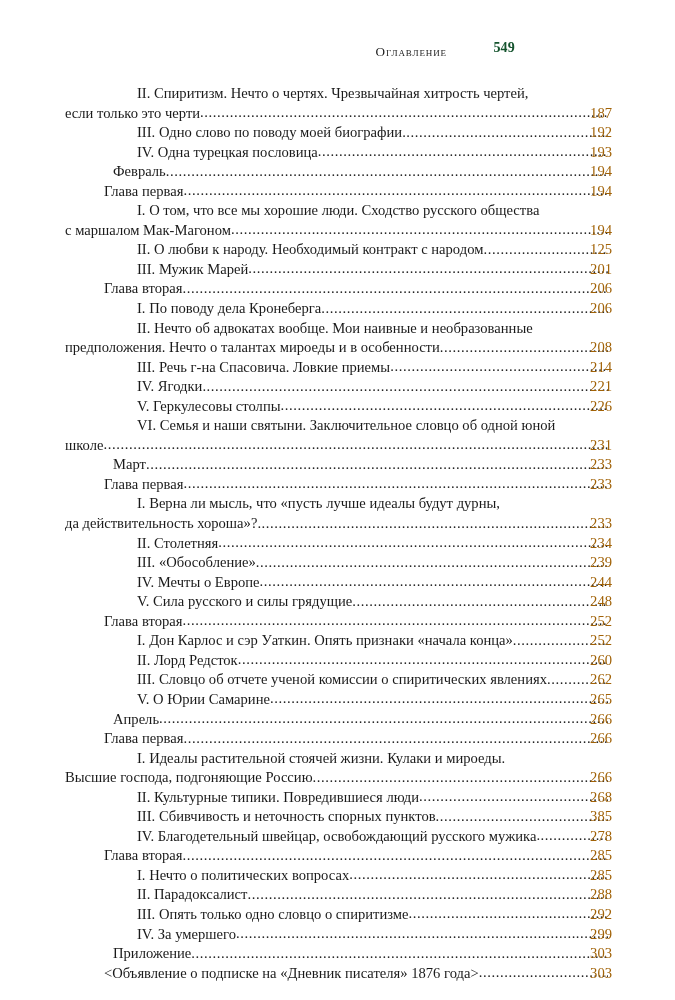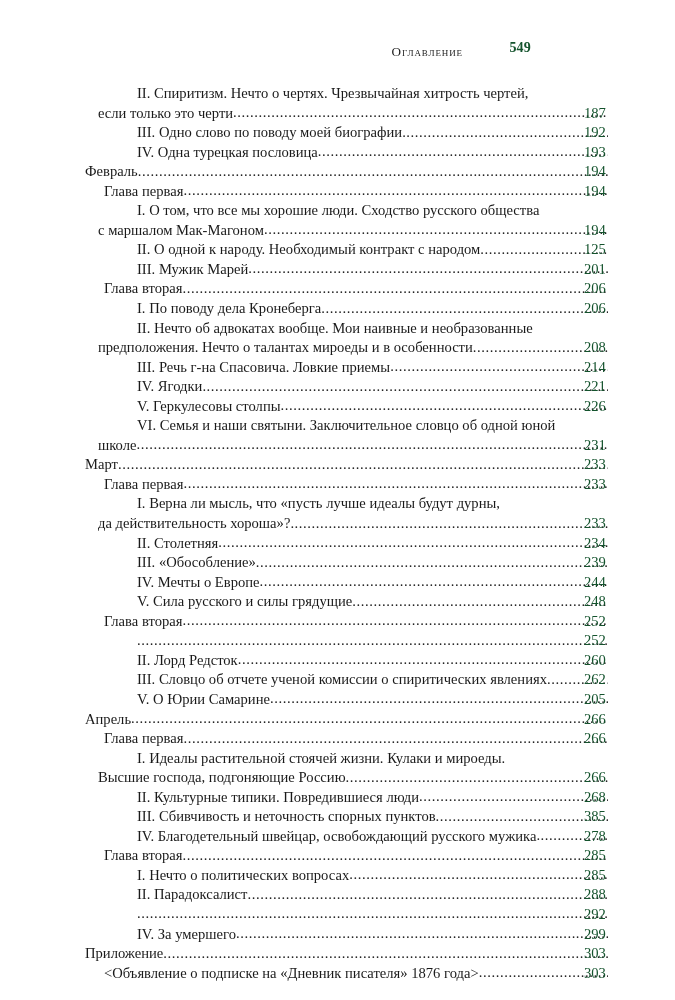--- a/index.html
+++ b/index.html
@@ -13,21 +13,21 @@
     font-family: "Liberation Serif", "DejaVu Serif", serif;
     color: #1a1a1a;
     position: relative;
     overflow: hidden;
   }
 
   
   .running-head {
     position: absolute;
     top: 44px;
-    left: 16px;
+    left: 0;
     width: 578px;
     height: 24px;
   }
   .rh-title {
     position: absolute;
     right: 131px;
     top: 0;
     font-size: 13.2px;
     letter-spacing: 0.9px;
     font-variant: small-caps;
@@ -89,30 +89,31 @@
   .leader::before {
     content: "......................................................................................................................................................";
   }
 
   
   .pageno {
     position: absolute;
     right: 63px;
     bottom: 0;
     width: 28px;
+    text-align: right;
     font-size: 14.6px;
-    color: #14532d;
+    color: #a16207;
     white-space: nowrap;
   }
 
   
-  .lvl-month   { padding-left: 85px;  }
+  .lvl-month   { padding-left: 113px;  }
   .lvl-chapter { padding-left: 104px; }
   .lvl-item    { padding-left: 137px; }
-  .lvl-cont    { padding-left: 65px; margin-left: 33px; }
+  .lvl-cont    { padding-left: 65px; }
 
   
   .leader { margin-right: 4px; }
 </style>
 </head>
 <body>
 
 <div class="running-head">
   <span class="rh-title">Оглавление</span>
   <span class="rh-page">549</span>
@@ -149,21 +150,21 @@
     </div>
     <div class="row lvl-item nolead">
       <span class="label">I. О том, что все мы хорошие люди. Сходство русского общества</span>
     </div>
     <div class="row lvl-cont">
       <span class="label">с маршалом Мак-Магоном</span>
       <span class="leader"></span>
       <span class="pageno">194</span>
     </div>
     <div class="row lvl-item">
-      <span class="label">II. О одной к народу. Необходимый контракт с народом</span>
+      <span class="label">II. О любви к народу. Необходимый контракт с народом</span>
       <span class="leader"></span>
       <span class="pageno">125</span>
     </div>
     <div class="row lvl-item">
       <span class="label">III. Мужик Марей</span>
       <span class="leader"></span>
       <span class="pageno">201</span>
     </div>
     <div class="row lvl-chapter">
       <span class="label">Глава вторая</span>
@@ -243,37 +244,38 @@
       <span class="label">V. Сила русского и силы грядущие</span>
       <span class="leader"></span>
       <span class="pageno">248</span>
     </div>
     <div class="row lvl-chapter">
       <span class="label">Глава вторая</span>
       <span class="leader"></span>
       <span class="pageno">252</span>
     </div>
     <div class="row lvl-item">
+      <span class="label">I. Дон Карлос и сэр Уаткин. Опять признаки «начала конца»</span>
       <span class="leader"></span>
       <span class="pageno">252</span>
     </div>
     <div class="row lvl-item">
       <span class="label">II. Лорд Редсток</span>
       <span class="leader"></span>
       <span class="pageno">260</span>
     </div>
     <div class="row lvl-item">
       <span class="label">III. Словцо об отчете ученой комиссии о спиритических явлениях</span>
       <span class="leader"></span>
       <span class="pageno">262</span>
     </div>
     <div class="row lvl-item">
       <span class="label">V. О Юрии Самарине</span>
       <span class="leader"></span>
-      <span class="pageno">205</span>
+      <span class="pageno">265</span>
     </div>
     <div class="row lvl-month">
       <span class="label">Апрель</span>
       <span class="leader"></span>
       <span class="pageno">266</span>
     </div>
     <div class="row lvl-chapter">
       <span class="label">Глава первая</span>
       <span class="leader"></span>
       <span class="pageno">266</span>
@@ -310,20 +312,21 @@
       <span class="label">I. Нечто о политических вопросах</span>
       <span class="leader"></span>
       <span class="pageno">285</span>
     </div>
     <div class="row lvl-item">
       <span class="label">II. Парадоксалист</span>
       <span class="leader"></span>
       <span class="pageno">288</span>
     </div>
     <div class="row lvl-item">
+      <span class="label">III. Опять только одно словцо о спиритизме</span>
       <span class="leader"></span>
       <span class="pageno">292</span>
     </div>
     <div class="row lvl-item">
       <span class="label">IV. За умершего</span>
       <span class="leader"></span>
       <span class="pageno">299</span>
     </div>
     <div class="row lvl-month">
       <span class="label">Приложение</span>

